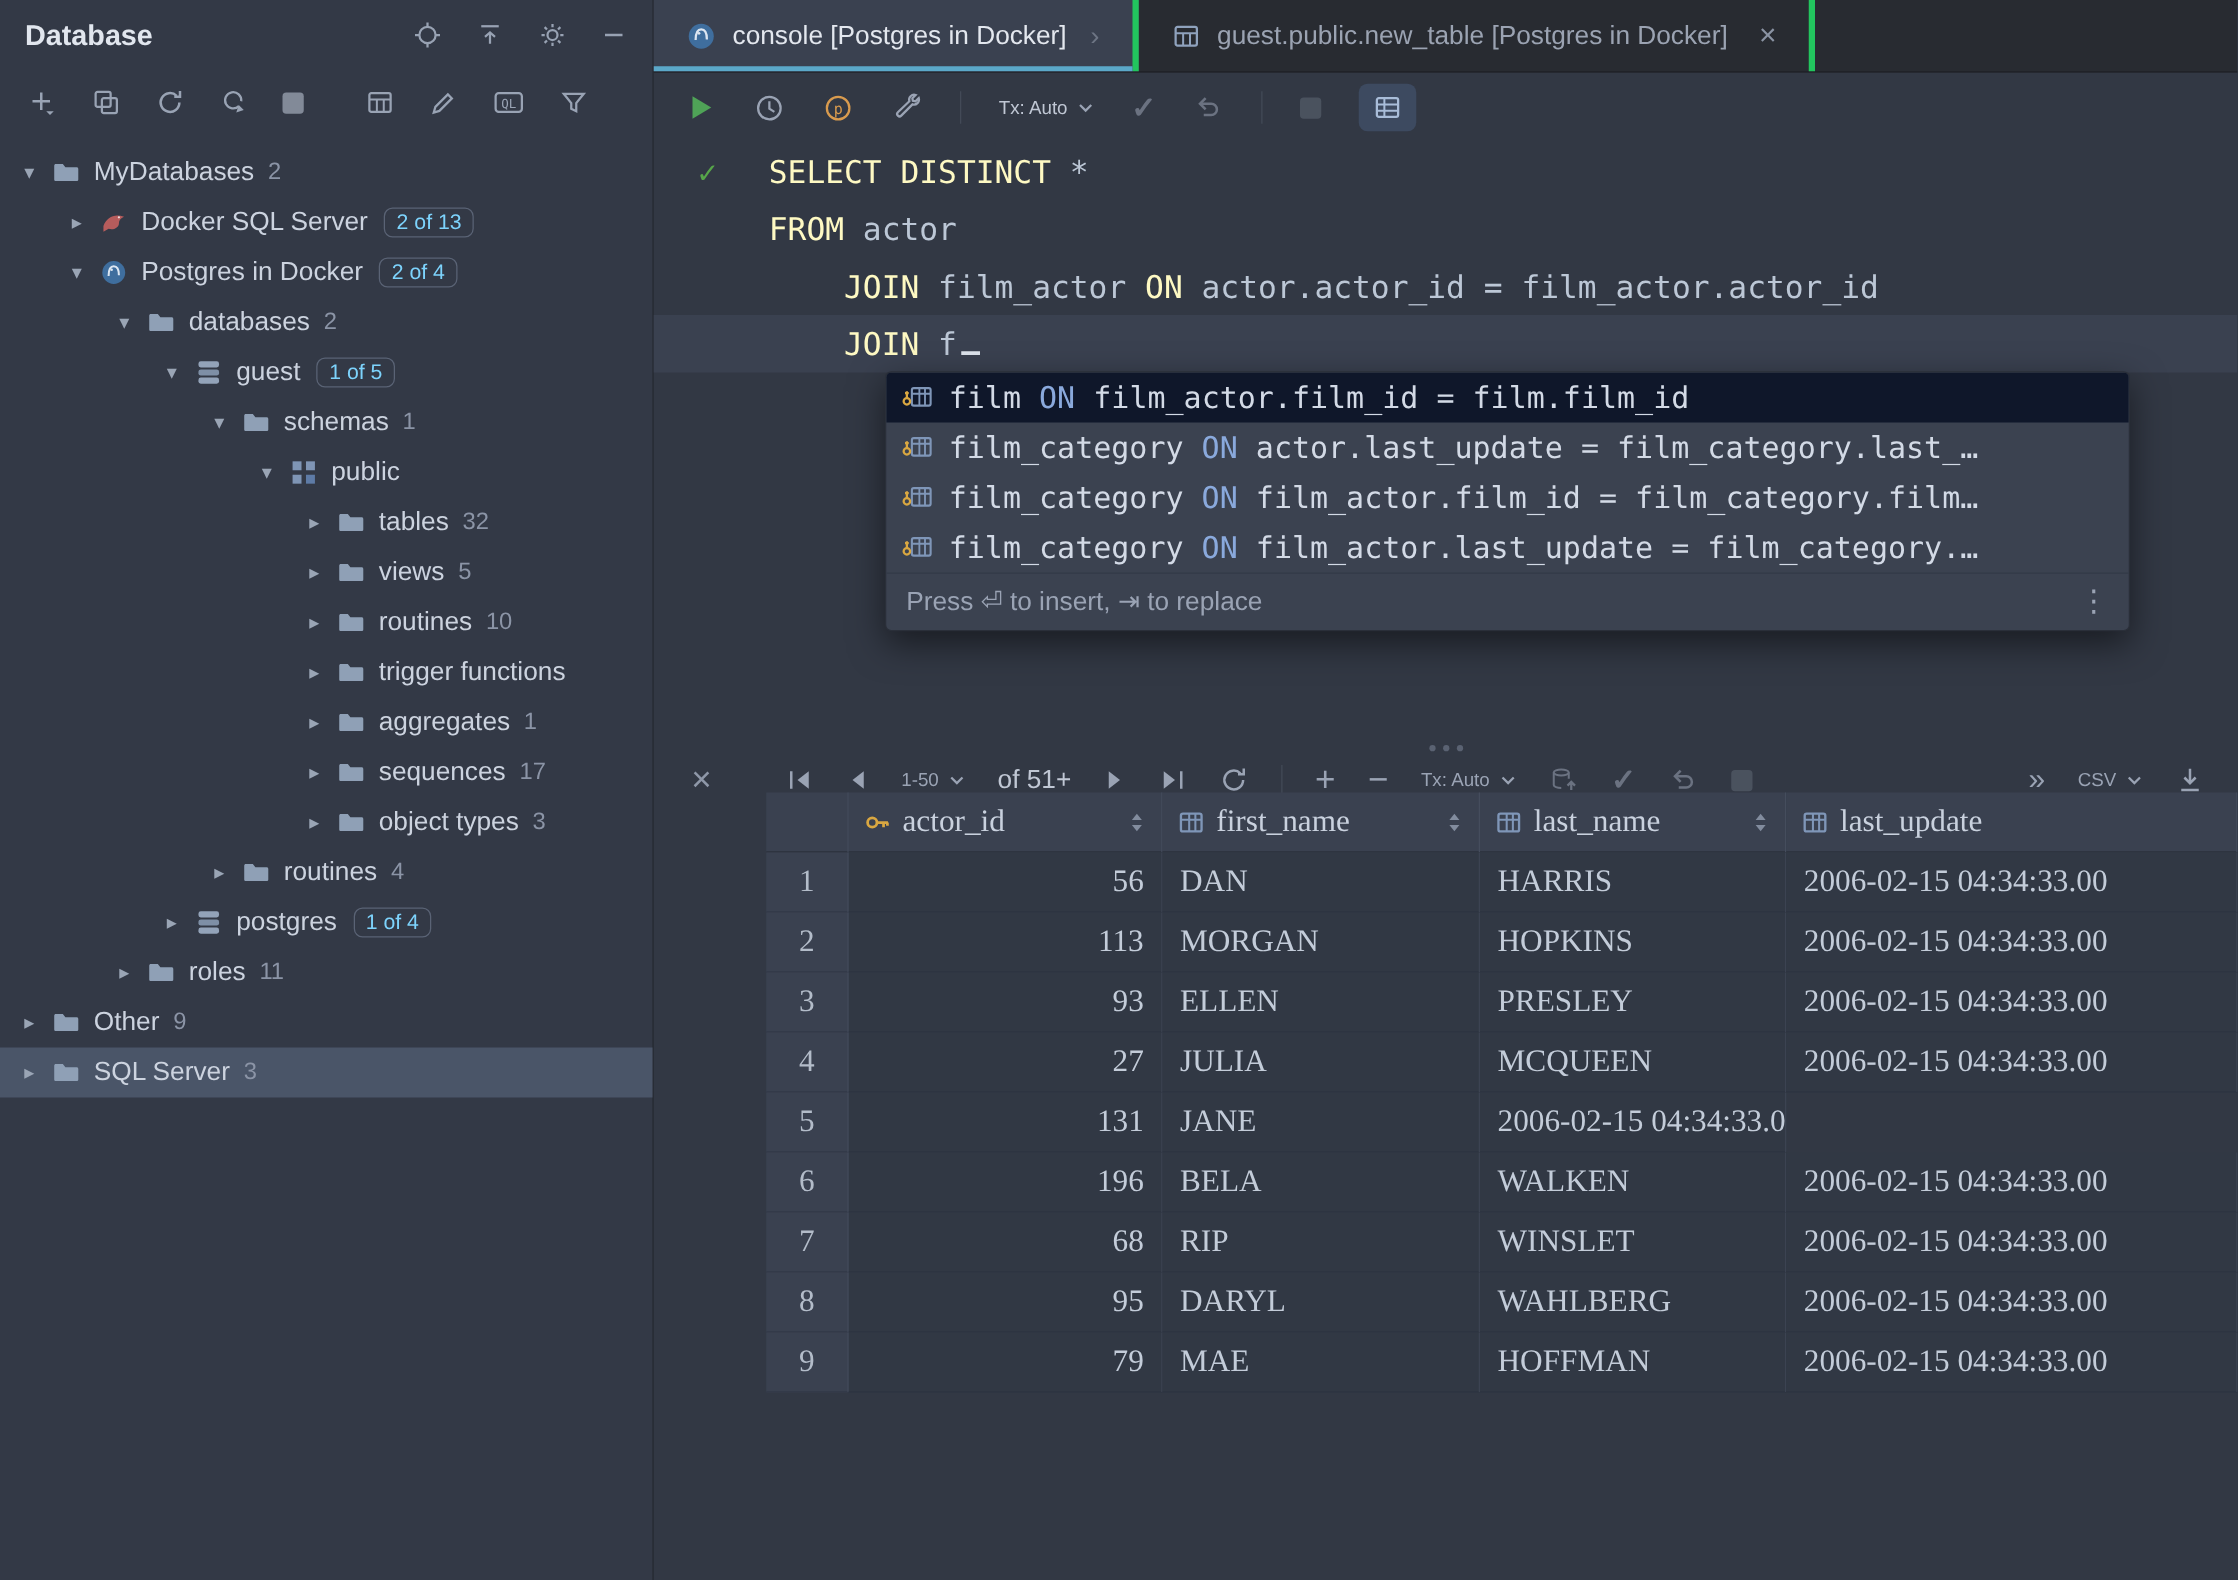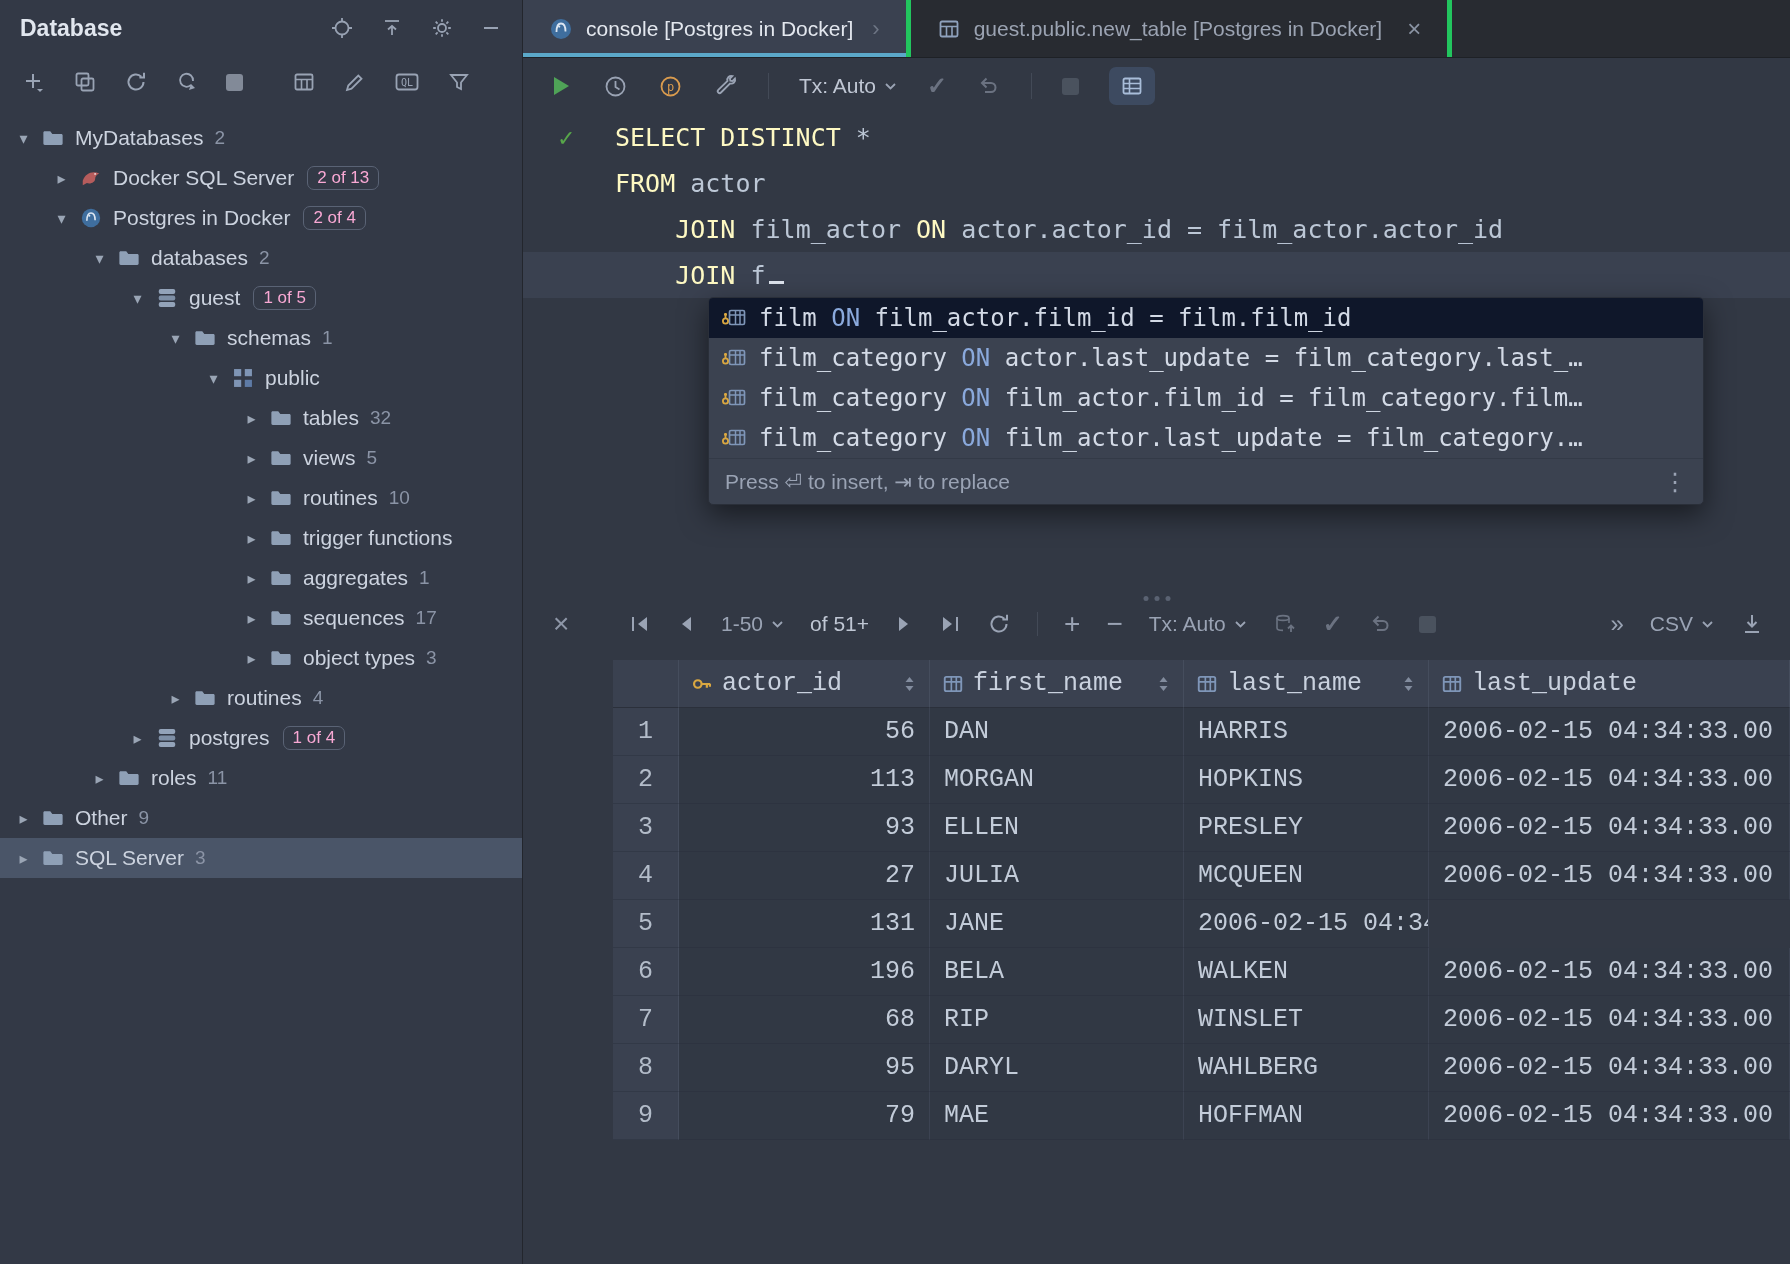--- a/index.html
+++ b/index.html
@@ -21,41 +21,41 @@
   .sidebar-toolbar { height:52px; display:flex; align-items:center; padding:0 22px; }
   .ticon { color:#99a3b4; display:flex; align-items:center; margin-right:27px; font-size:24px; }
   .ticon.gap { margin-left:22px; }
   .tree { padding-top:10px; }
   .tree-row { height:40px; display:flex; align-items:center; font-size:21px; color:#ccd3df; white-space:nowrap; }
   .tree-row.selected { background:#4a5568; }
   .tw-arrow { width:27px; flex:none; text-align:center; color:#9aa5b5; font-size:16px; }
   .tw-icon { width:31px; flex:none; display:flex; justify-content:center; }
   .tw-label { margin-left:7px; }
   .tw-count { margin-left:11px; color:#8b94a6; font-size:19px; }
-  .tw-badge { margin-left:13px; color:#f9a8d4; font-size:17px; border:1px solid #5a6375;
+  .tw-badge { margin-left:13px; color:#7dd3fc; font-size:17px; border:1px solid #5a6375;
     border-radius:7px; padding:2px 9px; line-height:1.1; }
 
   
   .main { position:absolute; left:523px; top:0; right:0; bottom:0; background:#323844; }
 
   
   .tabbar { height:58px; background:#282b31; display:flex; border-bottom:1px solid #1e2126; }
   .tab { display:flex; align-items:center; gap:13px; padding:12px 26px; font-size:21px;
     color:#9ba3b2; position:relative; border-right:5px solid #22c55e; white-space:nowrap; }
   .tab.active { background:#3a4150; color:#e3e7ee; }
   .tab.active::after { content:''; position:absolute; left:0; right:0; bottom:0; height:4px; background:#5ba8c9; }
   .tab-chev { color:#6d7584; font-size:22px; margin-left:6px; }
   .tab-close { margin-left:12px; font-size:24px; color:#8a93a3; }
 
   
   .editor-toolbar { height:56px; display:flex; align-items:center; padding:0 24px; }
   .et-item { display:flex; align-items:center; color:#9aa3b4; margin-right:30px; }
   .et-sep { width:1px; height:26px; background:#434a57; margin-right:30px; }
   .dim { opacity:.55; }
-  .dd { display:flex; align-items:center; gap:8px; font-size:21px; color:#c0c7d4; }
+  .dd { display:flex; align-items:center; gap:8px; font-size:15px; color:#c0c7d4; }
   .check-glyph { font-size:24px; font-weight:700; }
   .stop-sq { width:17px; height:17px; background:#5f6775; border-radius:3px; }
   .grid-btn { width:46px; height:38px; border-radius:7px; background:#3d4a60;
     display:flex; align-items:center; justify-content:center; }
 
   
   .editor { position:relative; }
   .code-line { display:flex; align-items:center; height:46px;
     font-family:"DejaVu Sans Mono", monospace; font-size:25px; }
   .code-line.current { background:#3a4150; }
@@ -88,22 +88,22 @@
   .drag-dots i { width:5px; height:5px; border-radius:50%; background:#5a6272; }
   .results-close { position:absolute; left:30px; top:16px; font-size:28px; color:#8e97a8; line-height:1; }
   .results-toolbar { position:absolute; left:106px; right:0; top:6px; height:48px;
     display:flex; align-items:center; padding-right:26px; font-size:21px; }
   .rt-item { display:flex; align-items:center; color:#9aa3b4; margin-right:26px; }
   .rt-sep { width:1px; height:24px; background:#434a57; margin-right:26px; }
   .rt-right { margin-left:auto; display:flex; align-items:center; }
   .pm { font-size:28px; color:#9aa3b4; line-height:1; }
 
   
-  .grid { position:absolute; left:90px; top:66px; width:1177px;
-    font-family:Liberation Mono, monospace; font-size:25px; }
+  .grid { position:absolute; left:90px; top:40px; width:1177px;
+    font-family:Liberation Serif, serif; font-size:25px; }
   .grid-row { display:grid; grid-template-columns:66px 251px 254px 245px 361px; }
   .gh { height:48px; display:flex; align-items:center; gap:9px; padding:0 12px;
     background:#3a4150; color:#c9d1de; border-right:1px solid #454d5d; border-bottom:1px solid #2b303b;
     overflow:hidden; white-space:nowrap; }
   .gh .sort { margin-left:auto; }
   .cell { height:48px; display:flex; align-items:center; padding:0 14px;
     background:#313844; color:#c3ccd9; border-right:1px solid #3c4352; border-bottom:1px solid #2d3340;
     overflow:hidden; white-space:nowrap; }
   .cell.num { justify-content:flex-end; }
   .cell.rownum { background:#3a4150; color:#b3bcc9; justify-content:center;

